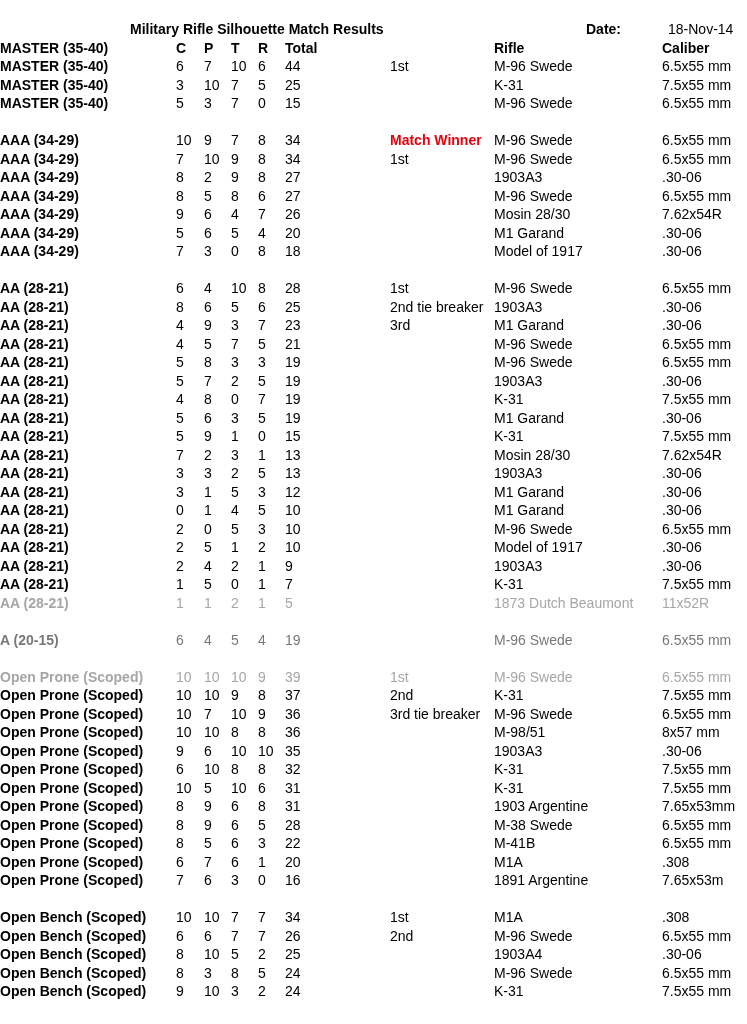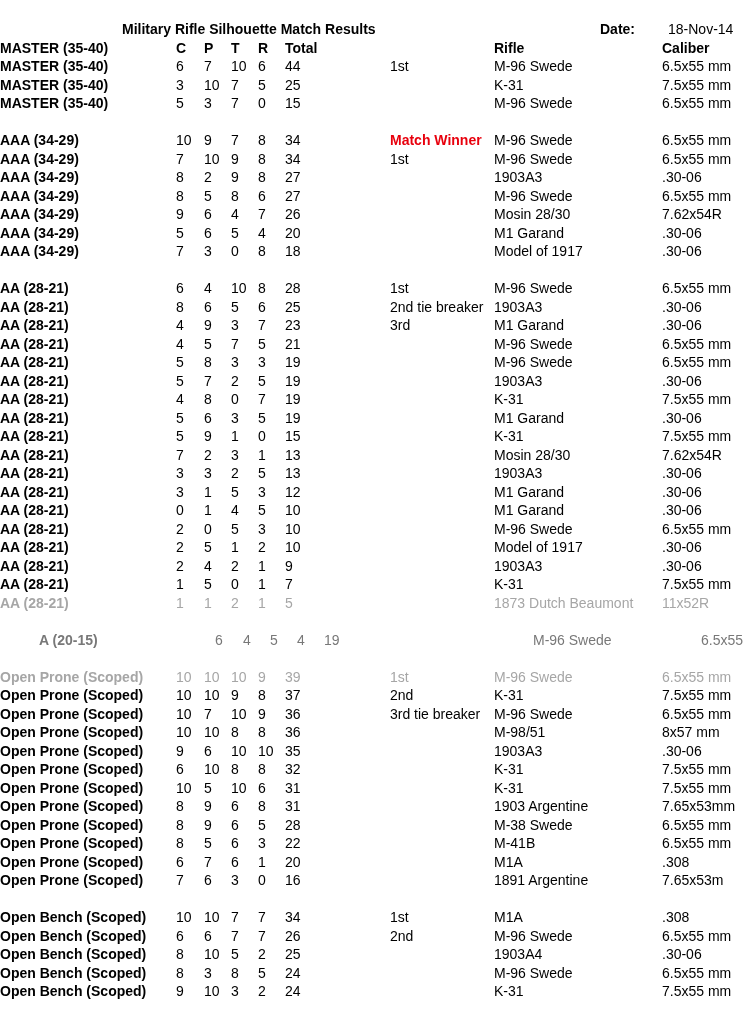--- a/index.html
+++ b/index.html
@@ -9,35 +9,35 @@
     --text:#000000;
   }
   html,body{margin:0;padding:0;}
   body{
     width:747px;height:1024px;background:#ffffff;overflow:hidden;
     font-family:"Liberation Sans", sans-serif;
     font-size:14px;color:var(--text);
   }
   .sheet{position:relative;padding-top:20px;}
   .titlerow{position:relative;height:18.5px;line-height:18.5px;}
-  .doc-title{position:absolute;left:122px;top:0;font-weight:bold;white-space:nowrap;}
-  .date-label{position:absolute;left:600px;top:0;font-weight:bold;white-space:nowrap;}
+  .doc-title{position:absolute;left:130px;top:0;font-weight:bold;white-space:nowrap;}
+  .date-label{position:absolute;left:586px;top:0;font-weight:bold;white-space:nowrap;}
   .date-value{position:absolute;left:668px;top:0;white-space:nowrap;}
   .trow{
     display:grid;
     grid-template-columns:176px 28px 27px 27px 27px 105px 104px 168px 78px;
     line-height:18.5px;height:18.5px;
     text-align:left;white-space:nowrap;
   }
   .trow > div{overflow:visible;}
   .cell-class{font-weight:bold;}
   .hdr{font-weight:bold;}
   .spacer{height:18.5px;}
   .c-gray{color:var(--gray-row);}
-  .c-faded{color:var(--faded-row);margin-left:39px;}
+  .c-faded{color:var(--faded-row);}
   .place-winner{color:var(--winner-red);font-weight:bold;}
 </style>
 </head>
 <body>
 
 <div class="sheet">
 
   <div class="titlerow">
     <span class="doc-title">Military Rifle Silhouette Match Results</span>
     <span class="date-label">Date:</span>

